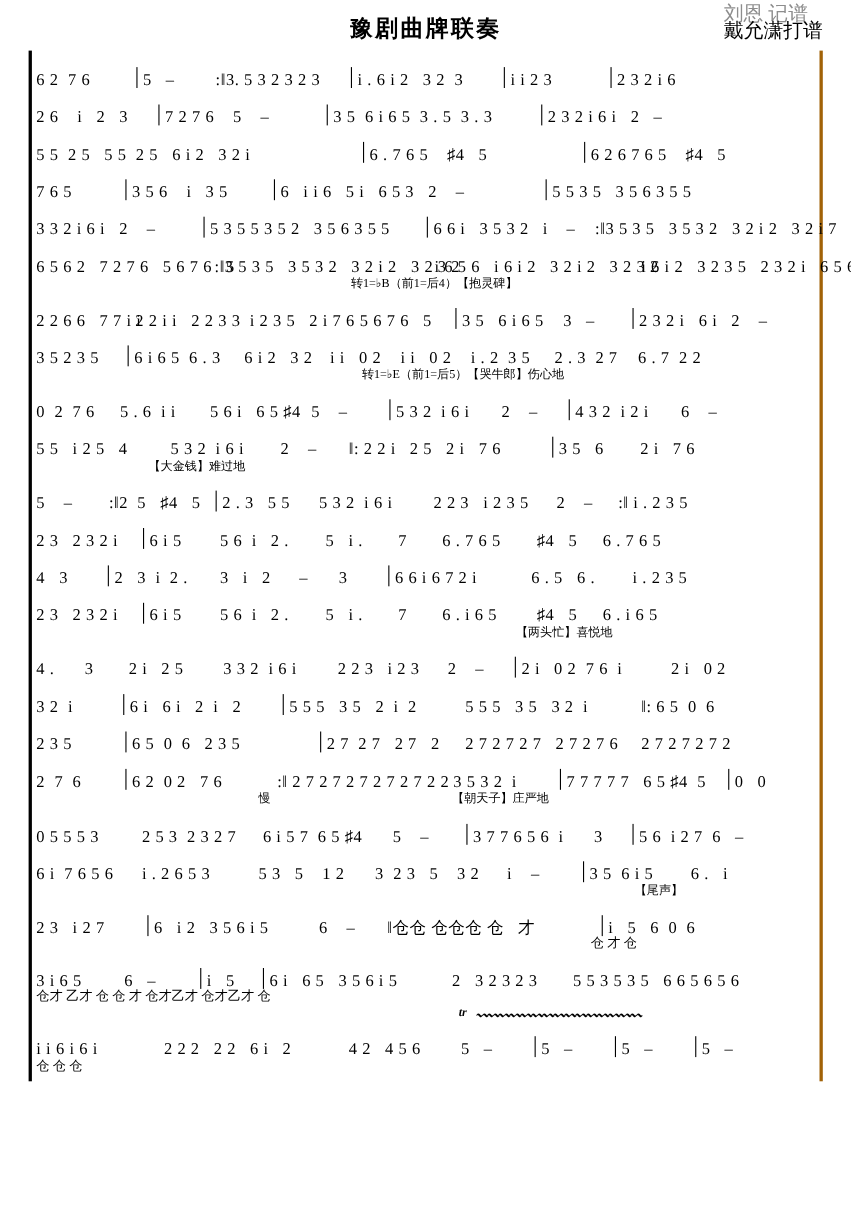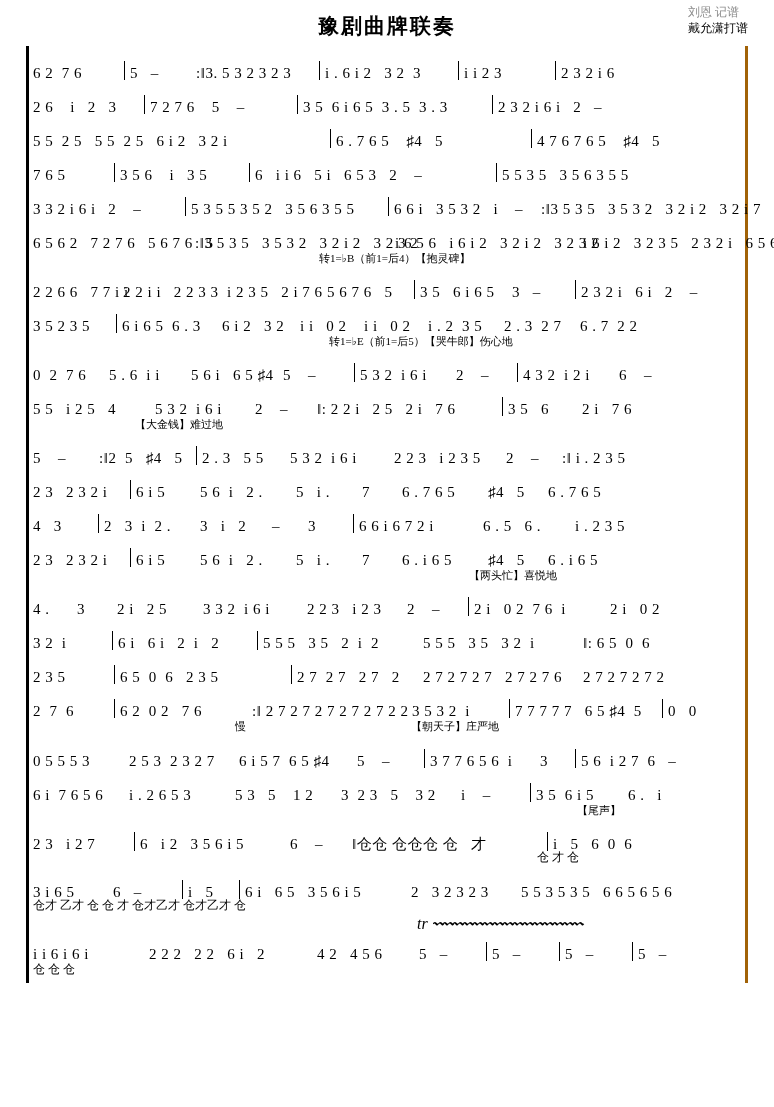--- a/index.html
+++ b/index.html
@@ -31,21 +31,21 @@
     text-align: center;
     font-size: 21px;
     font-weight: bold;
     letter-spacing: 2px;
   }
   .credits {
     position: absolute;
     right: 26px;
     top: 4px;
     text-align: left;
-    font-size: 12px;
+    font-size: 18px;
     line-height: 16px;
   }
   .credits div { white-space: nowrap; }
   .cred-faded { color: #8d8d8d; }
 
   
   .score {
     position: relative;
     margin: 0 26px;
     border-left: 3px solid #000;
@@ -89,22 +89,23 @@
   }
   
   .lyr {
     position: absolute;
     font-size: 12px;
     line-height: 13px;
     white-space: nowrap;
   }
   .trill {
     position: absolute;
-    font-size: 16px;
+    font-size: 11px;
     font-style: italic;
+    font-weight: bold;
   }
   .wavy {
     position: absolute;
     height: 8px;
     overflow: hidden;
     font-size: 11px;
     letter-spacing: -1px;
     line-height: 8px;
   }
 </style>
@@ -144,21 +145,21 @@
       <span class="cell" style="width:184px;">3 5  6 i 6 5  3 . 5  3 . 3</span>
       <span class="bar"></span>
       <span class="cell" style="width:140px;">2 3 2 i 6 i   2   –</span>
     </div>
 
     <div class="row">
       <span class="cell" style="width:292px;">5 5  2 5   5 5  2 5   6 i 2   3 2 i</span>
       <span class="bar"></span>
       <span class="cell" style="width:190px;">6 . 7 6 5    ♯4   5</span>
       <span class="bar"></span>
-      <span class="cell" style="width:200px;">4 7 6 7 6 5    ♯4   5</span>
+      <span class="cell" style="width:200px;">6 2 6 7 6 5    ♯4   5</span>
     </div>
 
     <div class="row">
       <span class="cell" style="width:76px;">7 6 5</span>
       <span class="bar"></span>
       <span class="cell" style="width:124px;">3 5 6    i   3 5</span>
       <span class="bar"></span>
       <span class="cell" style="width:236px;">6   i i 6   5 i   6 5 3   2    –</span>
       <span class="bar"></span>
       <span class="cell" style="width:180px;">5 5 3 5   3 5 6 3 5 5</span>

